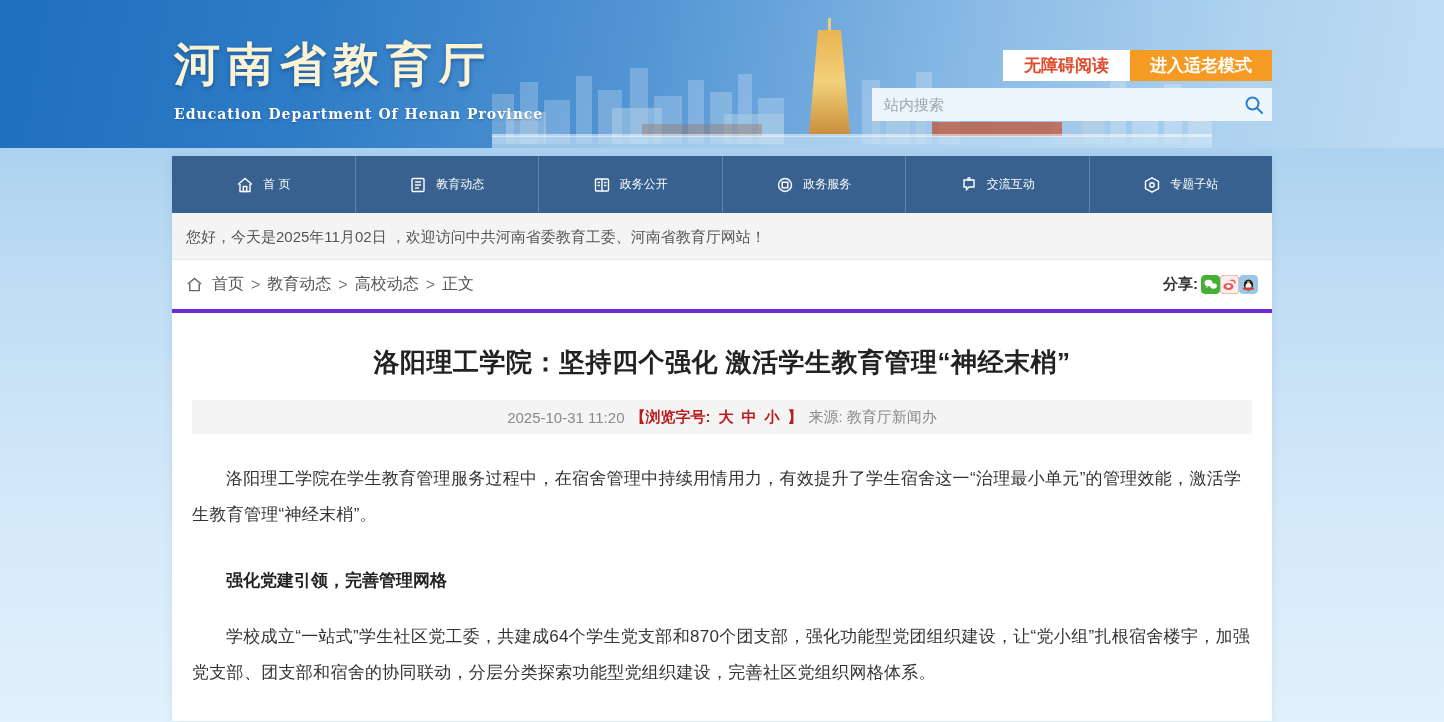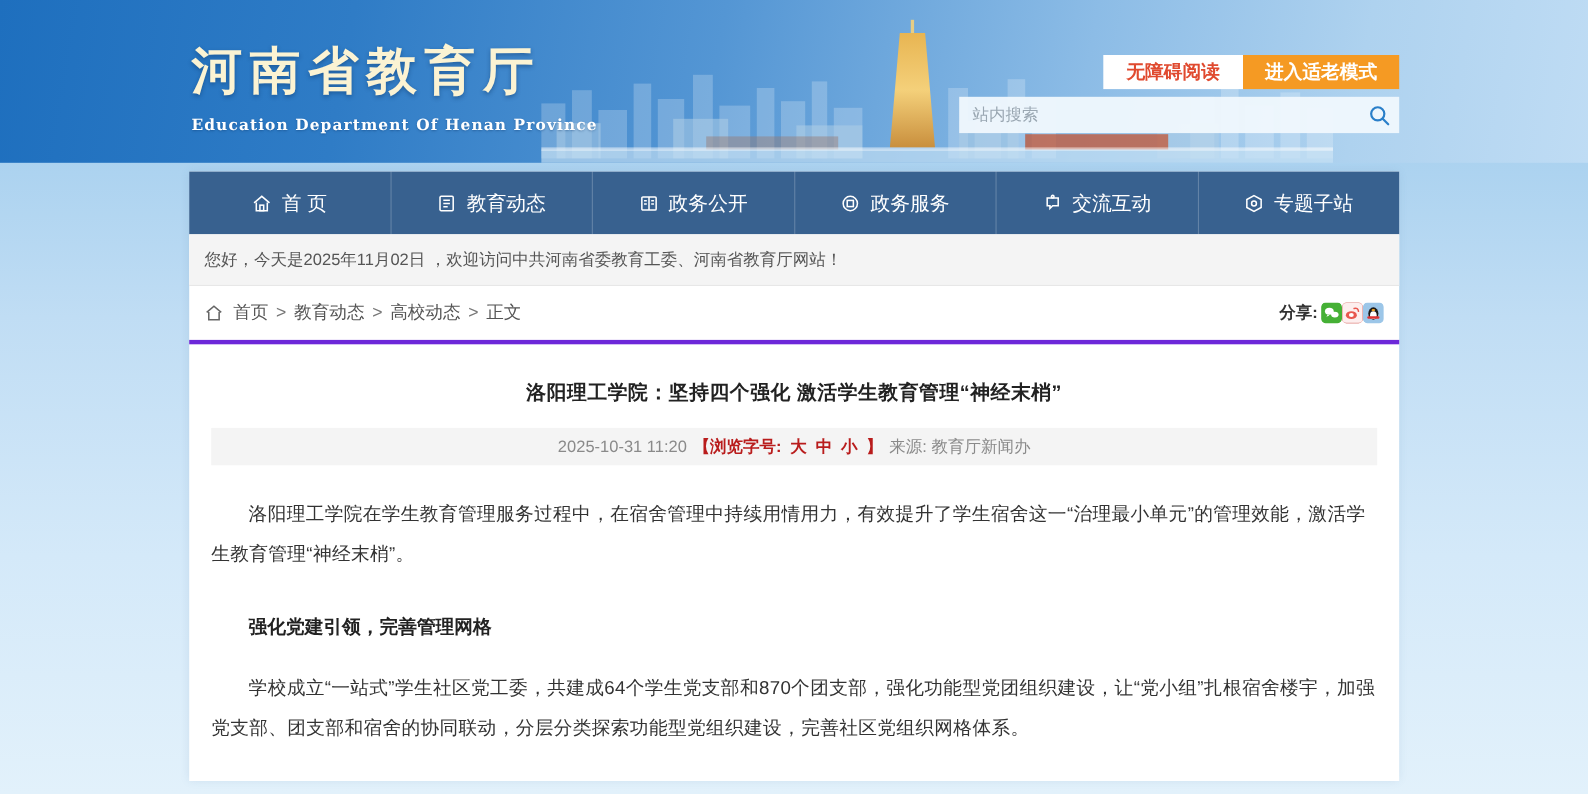--- a/index.html
+++ b/index.html
@@ -47,21 +47,21 @@
     font-size:15px; color:#333; padding:0 12px;
     font-family:"Liberation Sans","DejaVu Sans",sans-serif;
   }
   .search-bar input::placeholder { color:#9aa7b2; }
   .search-btn { width:36px; height:33px; border:none; background:transparent; cursor:pointer; display:flex; align-items:center; justify-content:center; }
 
   
   .nav { height:57px; background:#38618f; display:flex; }
   .nav-item {
     flex:1; display:flex; align-items:center; justify-content:center;
-    color:#ffffff; font-size:18px; cursor:pointer; gap:9px;
+    color:#ffffff; font-size:12px; cursor:pointer; gap:9px;
   }
   .nav-item + .nav-item { border-left:1px solid rgba(255,255,255,.22); }
   .nav-item svg { flex:none; }
 
   
   .main-col { background:#ffffff; min-height:517px; box-shadow:0 0 8px rgba(80,120,160,.15); }
   .welcome {
     height:47px; line-height:47px; background:#f4f4f4; border-bottom:1px solid #e7e7e7;
     color:#555; font-size:15px; padding:0 14px;
   }
@@ -72,21 +72,21 @@
   .breadcrumb { display:flex; align-items:center; gap:7px; flex:1; }
   .crumb { cursor:pointer; }
   .crumb-sep { color:#777; }
   .share-area { display:flex; align-items:center; gap:0; }
   .share-label { font-weight:bold; color:#333; font-size:15px; margin-right:3px; }
   .share-icon { width:19px; height:19px; border-radius:4px; cursor:pointer; display:block; }
 
   
   .article { padding:0 20px 30px 20px; }
   .article-title {
-    text-align:center; font-size:18px; font-weight:bold; color:#222;
+    text-align:center; font-size:26px; font-weight:bold; color:#222;
     padding:32px 40px 20px 40px; letter-spacing:.5px;
   }
   .meta-bar {
     height:34px; background:#f4f4f4; display:flex; align-items:center; justify-content:center;
     gap:6px; font-size:15px; color:#8a8a8a;
   }
   .meta-red { color:#b91c1c; font-weight:bold; display:flex; gap:8px; align-items:center; }
   .meta-red .size-opt { cursor:pointer; }
   .para {
     font-size:17px; color:#333; line-height:36px; text-indent:2em; margin-top:27px;

